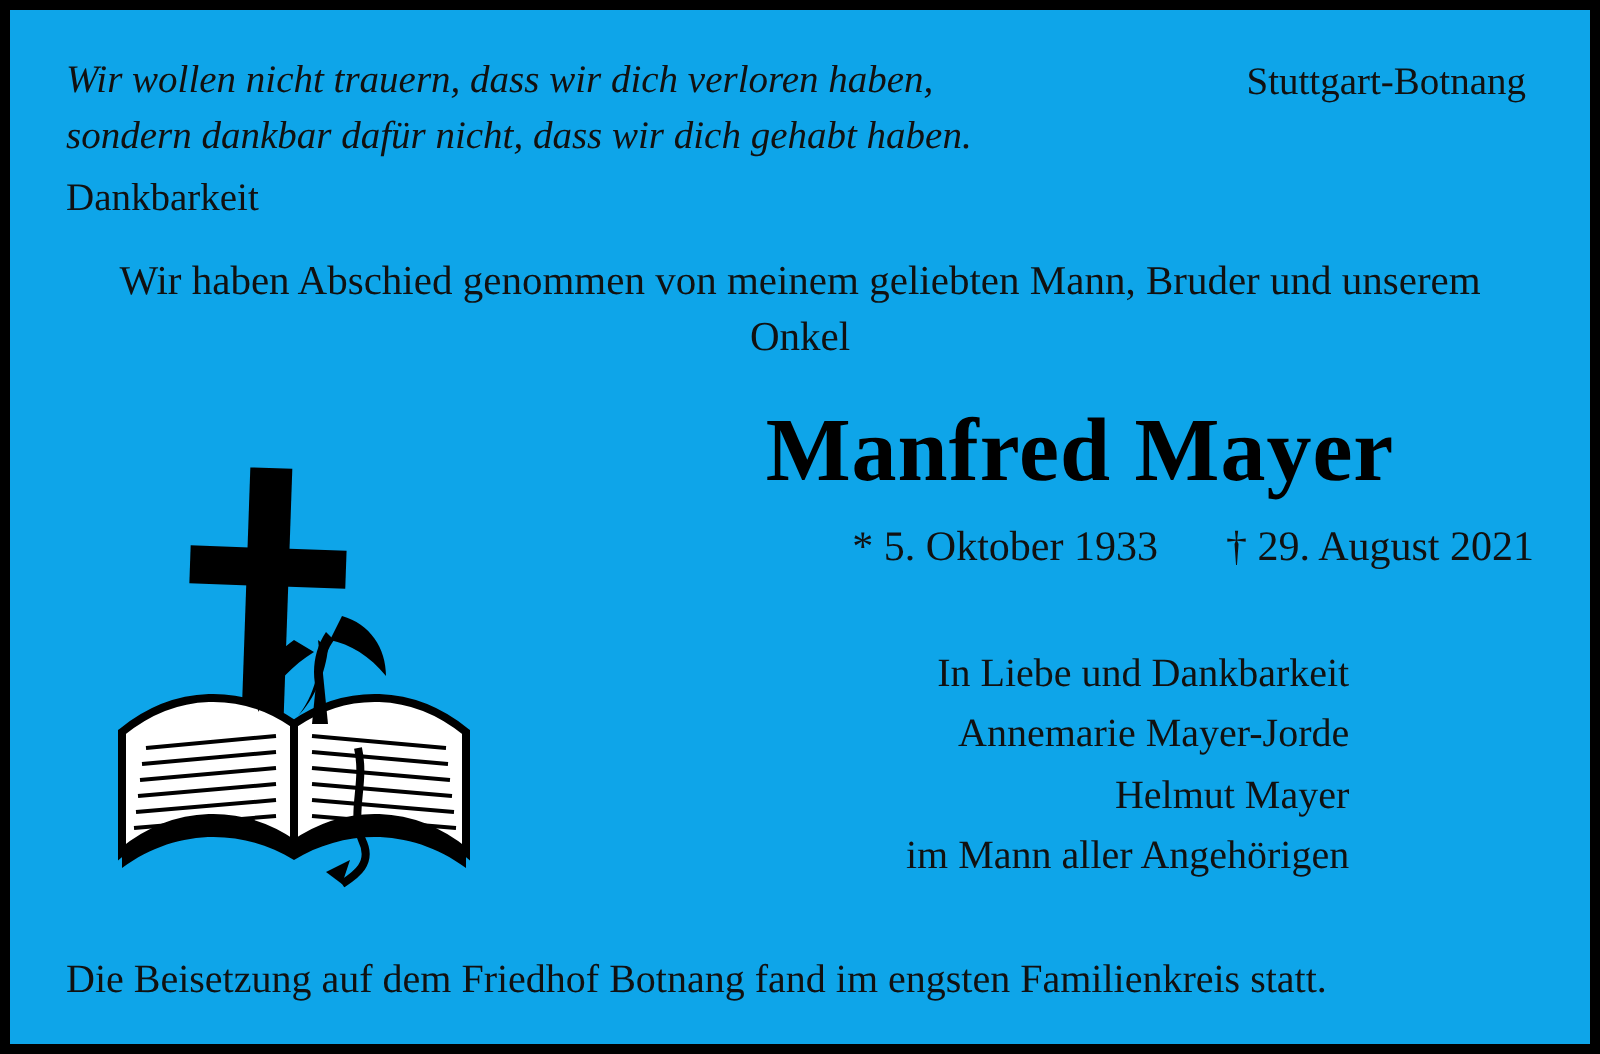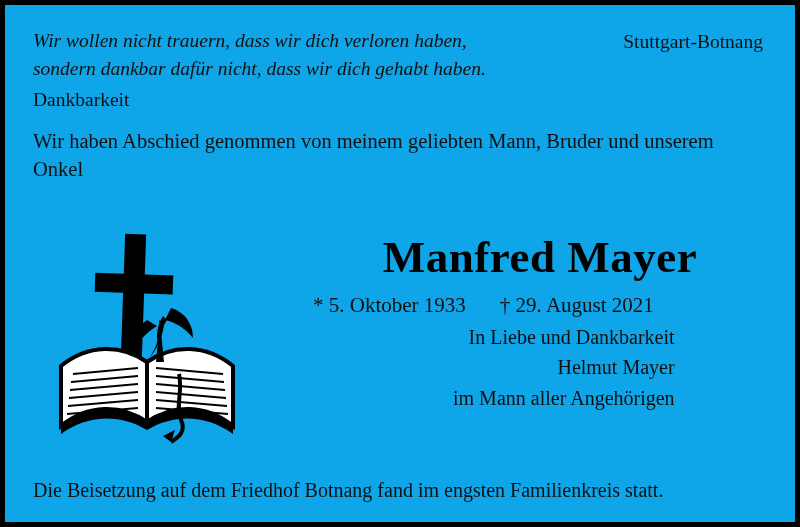--- a/index.html
+++ b/index.html
@@ -54,20 +54,21 @@
     margin-top: 7px;
     font-style: normal;
   }
 
   .intro {
     font-size: 20.5px;
     line-height: 1.35;
     color: #111;
     margin-top: 17px;
     max-width: 745px;
+    text-align: center;
   }
 
   
   .main {
     position: relative;
     margin-top: 18px;
     min-height: 240px;
   }
 
   .art {
@@ -84,28 +85,27 @@
     right: 0;
     top: 0;
     text-align: center;
   }
   .name {
     font-size: 45px;
     font-weight: bold;
     letter-spacing: 0.5px;
     color: #000;
     line-height: 1.05;
-    margin-top: 32px;
   }
   .dates {
     margin-top: 12px;
     font-size: 21px;
     color: #111;
     display: flex;
-    justify-content: flex-start;
+    justify-content: flex-end;
     gap: 34px;
     white-space: nowrap;
   }
 
   .dedication {
     position: absolute;
     left: 420px;
     top: 120px;
     font-size: 20px;
     line-height: 1.52;
@@ -197,20 +197,21 @@
       <div class="name-block">
         <div class="name">Manfred Mayer</div>
         <div class="dates">
           <span>* 5. Oktober 1933</span>
           <span>† 29. August 2021</span>
         </div>
       </div>
 
       <div class="dedication">
         <div>In Liebe und Dankbarkeit</div>
+        <div>Annemarie Mayer-Jorde</div>
         <div>Helmut Mayer</div>
         <div>im Mann aller Angehörigen</div>
       </div>
 
     </div>
 
     <div class="closing">Die Beisetzung auf dem Friedhof Botnang fand im engsten Familienkreis statt.</div>
 
   </div>
 </div>

